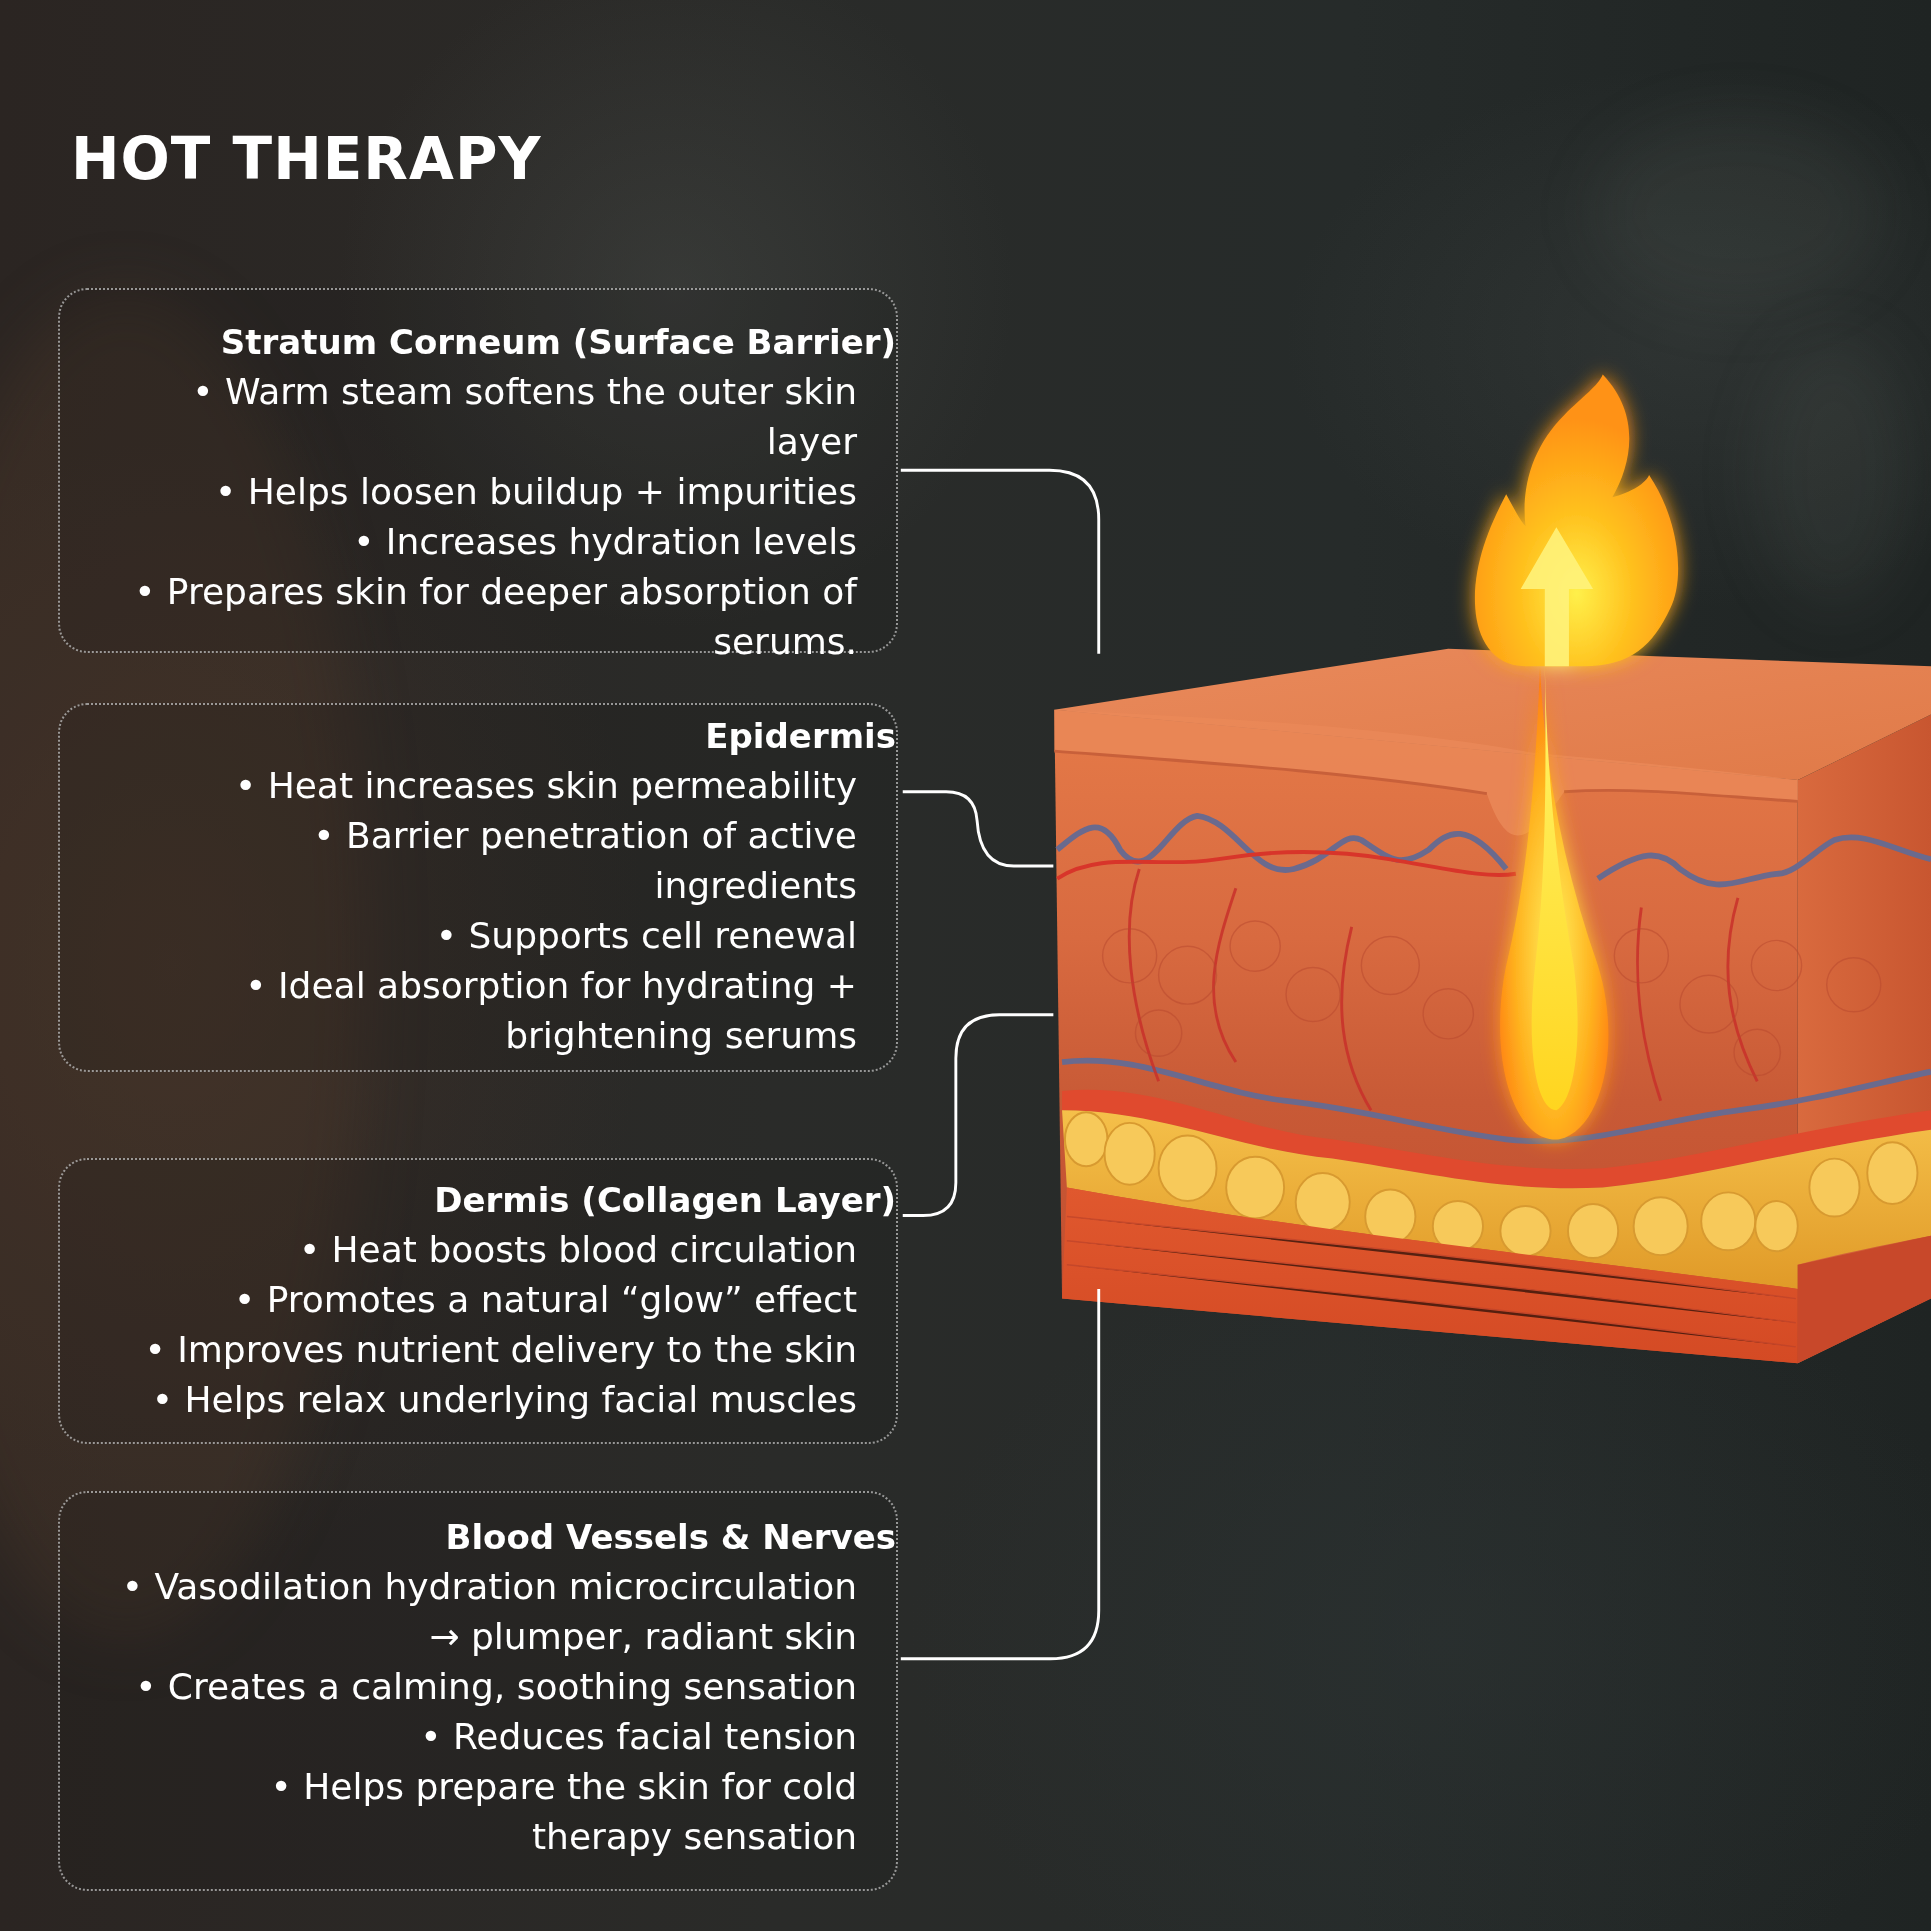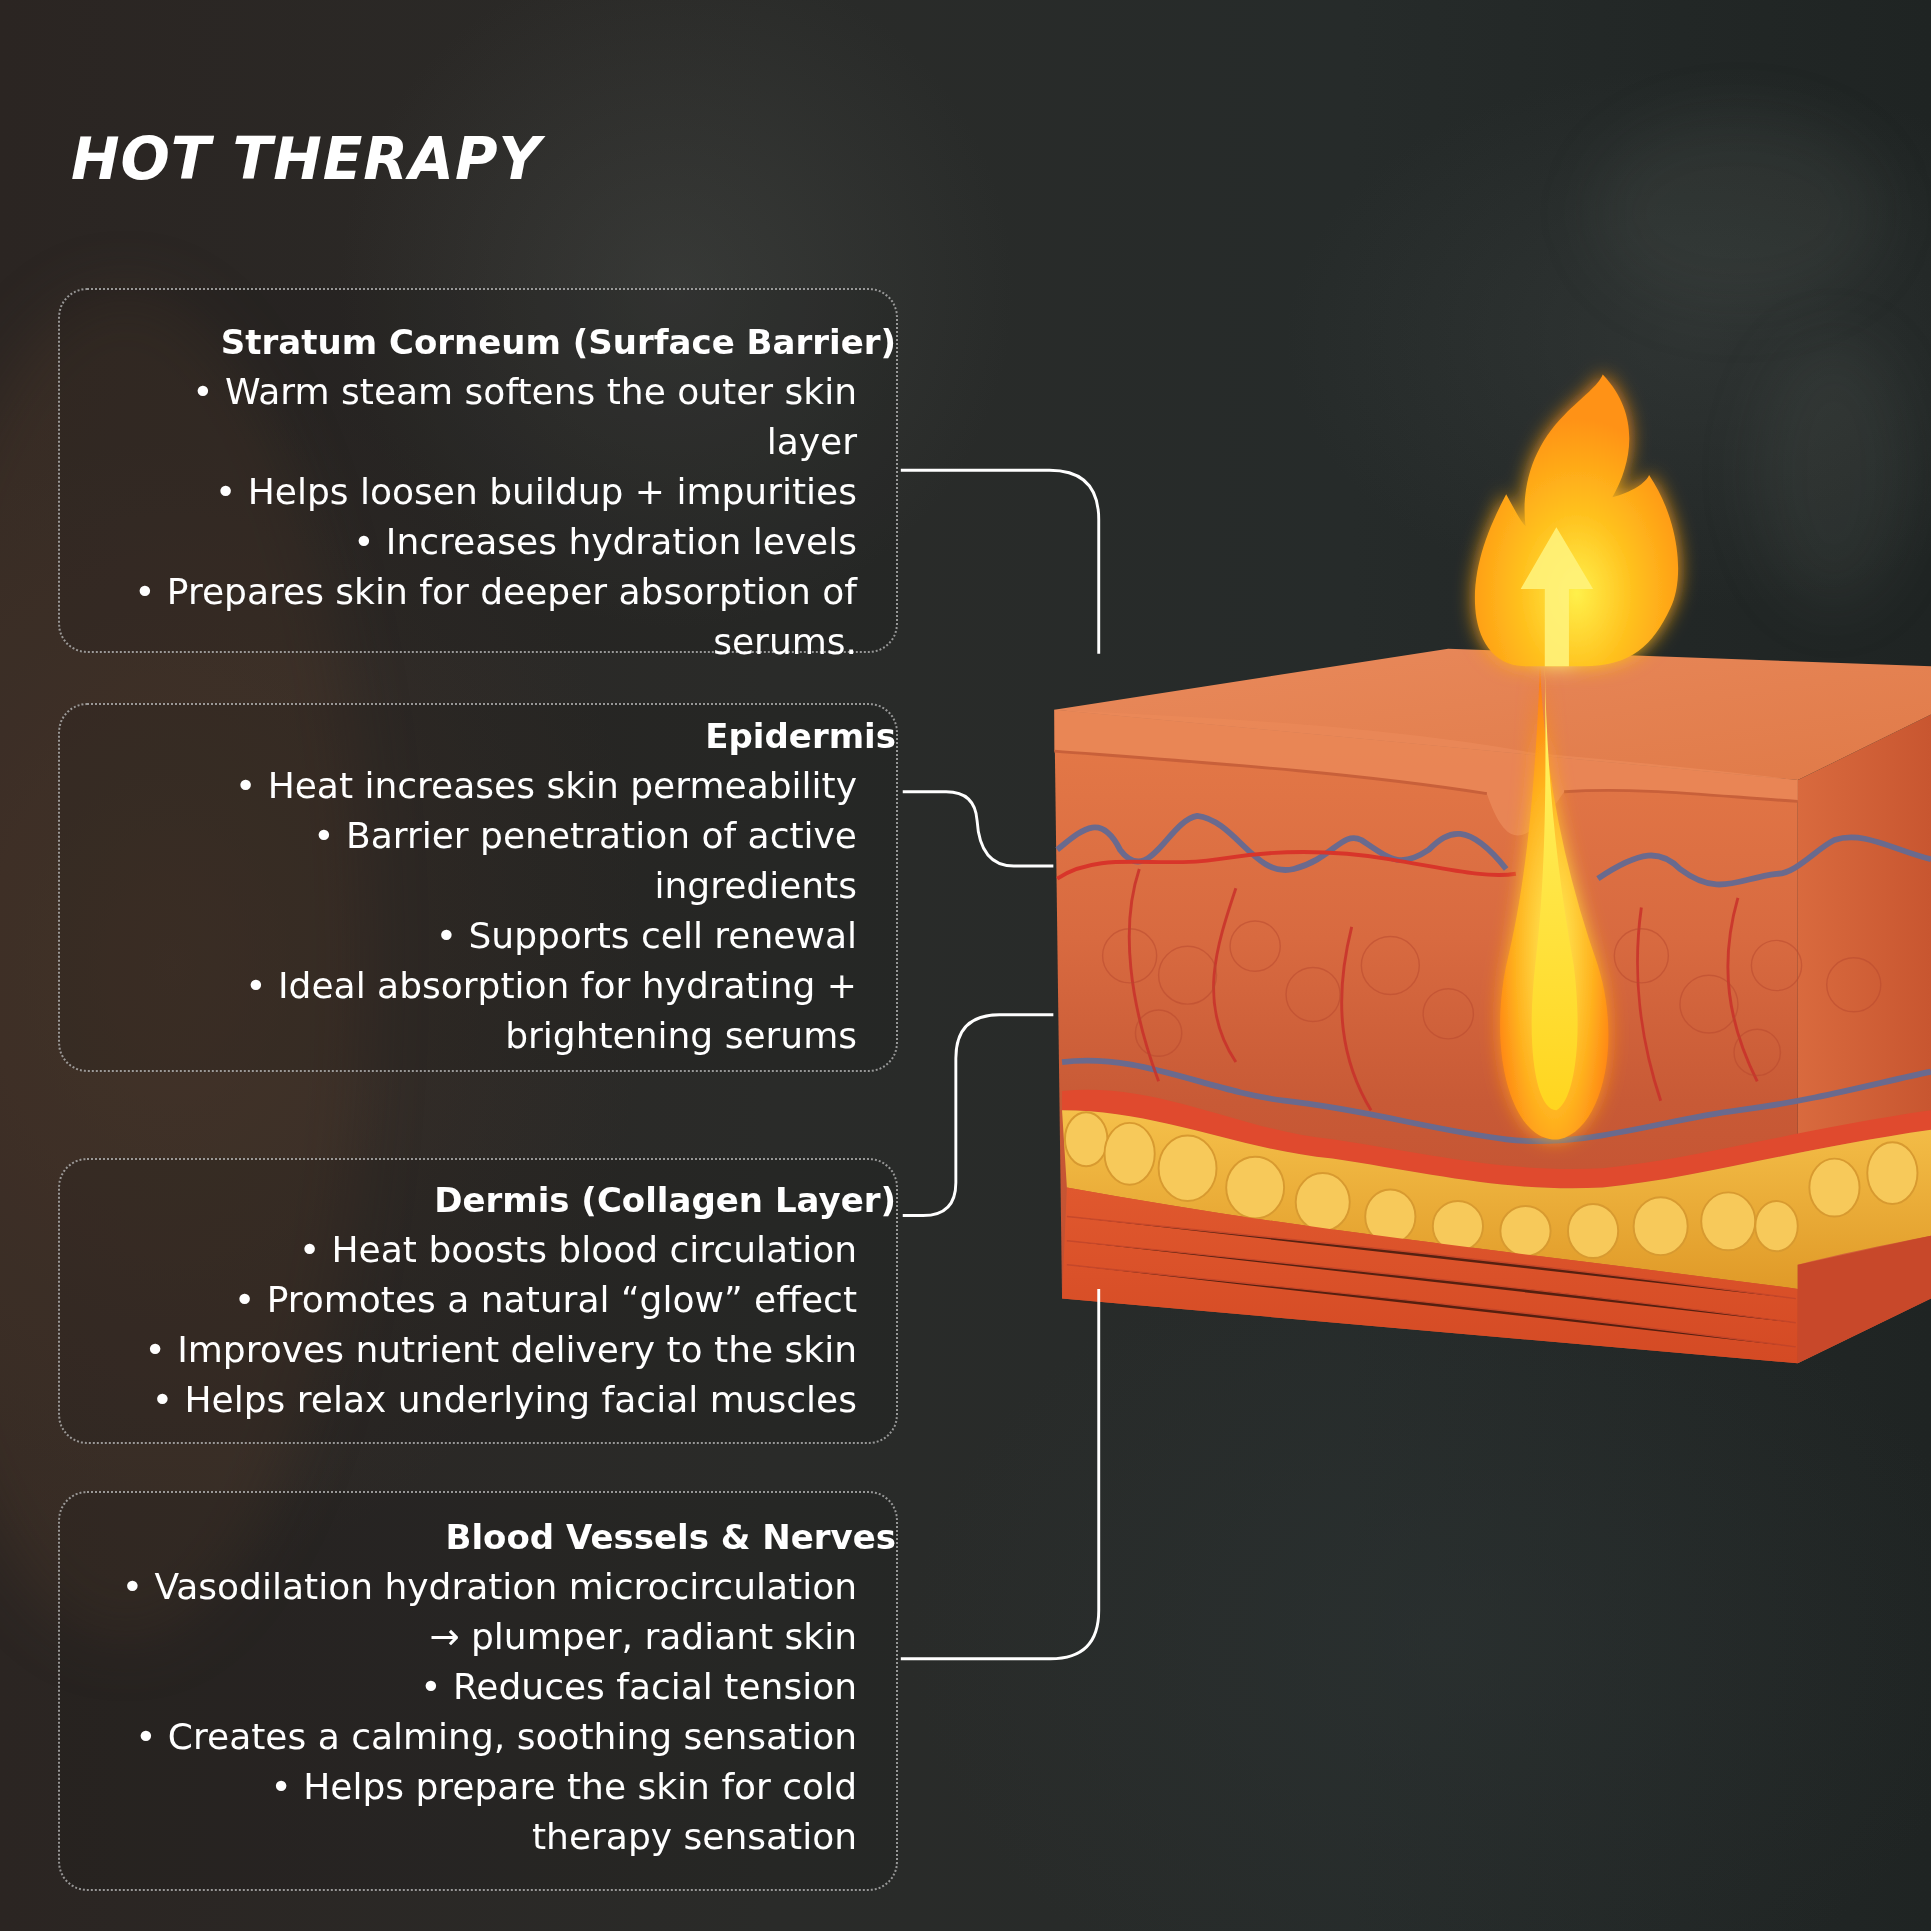--- a/index.html
+++ b/index.html
@@ -14,21 +14,20 @@
       radial-gradient(ellipse 772px 579px at 1448px 1641px, rgba(45,52,52,0.5), rgba(0,0,0,0) 70%),
       linear-gradient(90deg, #2b2522 0%, #2a2b29 40%, #262b2a 70%, #1f2423 100%);
   }
   .smoke {
     position:absolute; border-radius:50%; filter:blur(29px); pointer-events:none;
   }
   .title {
     position:absolute; left:71px; top:124px;
     font-size:58px; font-weight:700; letter-spacing:1px; line-height:70px;
     font-family: "DejaVu Sans", sans-serif;
-    font-style: italic;
   }
   .card {
     position:absolute; left:58px; width:840px;
     box-sizing:border-box;
     border:2.9px dotted rgba(190,190,190,0.75);
     border-radius:29px;
     background: rgba(20,20,20,0.18);
     text-align:right;
     font-family: "DejaVu Sans", sans-serif;
     padding-top:27px;
@@ -76,22 +75,22 @@
   <div class="line">• Heat boosts blood circulation</div>
   <div class="line">• Promotes a natural “glow” effect</div>
   <div class="line">• Improves nutrient delivery to the skin</div>
   <div class="line">• Helps relax underlying facial muscles</div>
 </div>
 
 <div class="card" style="top:1491px;height:400px;padding-top:19.3px;">
   <h2>Blood Vessels &amp; Nerves</h2>
   <div class="line">• Vasodilation hydration microcirculation</div>
   <div class="line">→ plumper, radiant skin</div>
+  <div class="line">• Creates a calming, soothing sensation</div>
   <div class="line">• Reduces facial tension</div>
-  <div class="line">• Creates a calming, soothing sensation</div>
   <div class="line">• Helps prepare the skin for cold</div>
   <div class="line">therapy sensation</div>
 </div>
 
 <svg class="illus" width="1931" height="1931" viewBox="0 0 2000 2000">
   <defs>
     <linearGradient id="topFace" x1="0" y1="0" x2="1" y2="1">
       <stop offset="0" stop-color="#e98a5c"></stop>
       <stop offset="1" stop-color="#e07a48"></stop>
     </linearGradient>

